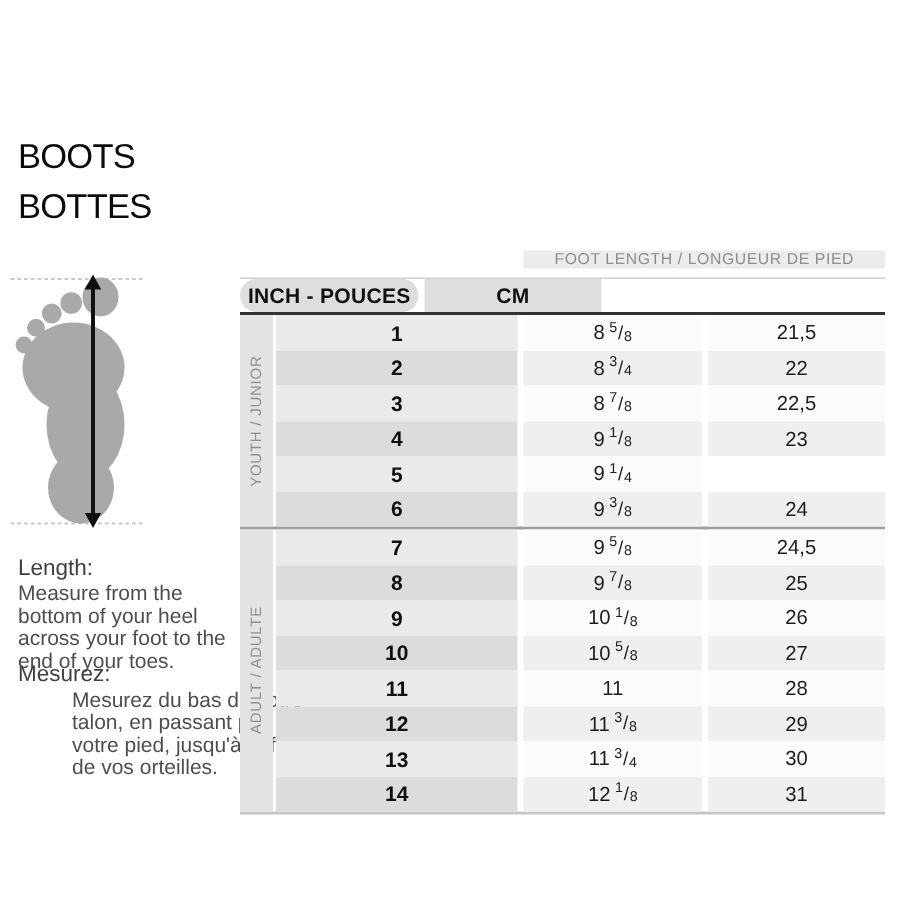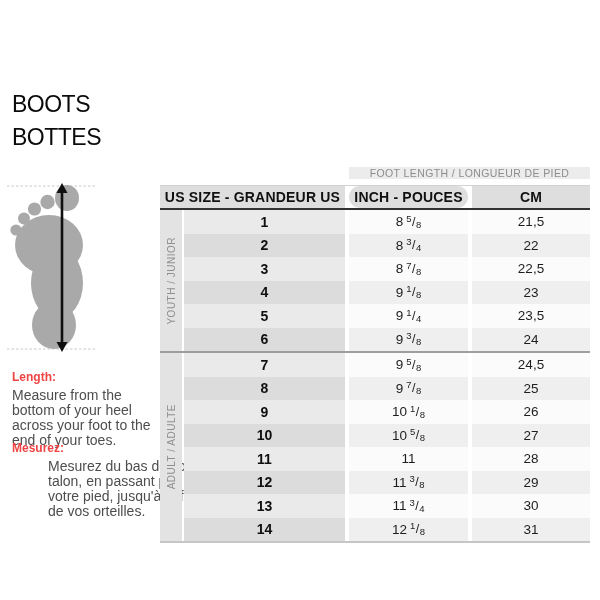--- a/index.html
+++ b/index.html
@@ -9,21 +9,21 @@
     -webkit-font-smoothing:antialiased;
   }
   
   .title{
     position:absolute;left:12px;top:88px;
     font-size:23px;font-weight:normal;line-height:33px;
     letter-spacing:-0.5px;color:#0b0b0b;
   }
   .diagram{position:absolute;left:5px;top:179px;width:100px;height:176px;}
   .txt-head{
-    position:absolute;left:12px;font-size:12px;font-weight:bold;color:#ef4444;
+    position:absolute;left:12px;font-size:15px;font-weight:normal;color:#404040;
   }
   .txt-body{
     position:absolute;left:12px;width:155px;
     font-size:14px;line-height:15px;color:#4e4e4e;
   }
   .len-head{top:370px;}   .len-body{top:388px;}
   .lon-head{top:441px;}   .lon-body{top:459px;margin-left:36px;}
 
   
   .size-table{position:absolute;left:160px;top:161px;width:430px;}
@@ -101,21 +101,20 @@
 <div class="txt-body len-body">Measure from the bottom of your heel across your foot to the end of your toes.</div>
 <div class="txt-head lon-head">Mesurez:</div>
 <div class="txt-body lon-body">Mesurez du bas de votre talon, en passant par votre pied, jusqu'à la fin de vos orteilles.</div>
 
 <div class="size-table">
   <div class="span-row">
     <div class="span-spacer"></div>
     <div class="span-cell">FOOT LENGTH / LONGUEUR DE PIED</div>
   </div>
   <div class="head-row">
-    <div class="hc hc1">US SIZE - GRANDEUR US</div>
     <div class="hc hc2">INCH - POUCES</div>
     <div class="hc hc3">CM</div>
   </div>
   <div id="table-groups">
       <div class="group group-youth">
         <div class="strip">
           <span class="strip-text">YOUTH / JUNIOR</span>
         </div>
         <div class="rows">
           <div class="row">
@@ -169,21 +168,20 @@
           <div class="row">
             <div class="cell size">5</div>
             <div class="cell inch">
               <span>9</span>
               <span class="frac">
                 <span class="fr-num">1</span>
                 <span class="fr-sep">/</span>
                 <span class="fr-den">4</span>
               </span>
             </div>
-            <div class="cell cm">23,5</div>
           </div>
           <div class="row">
             <div class="cell size">6</div>
             <div class="cell inch">
               <span>9</span>
               <span class="frac">
                 <span class="fr-num">3</span>
                 <span class="fr-sep">/</span>
                 <span class="fr-den">8</span>
               </span>

